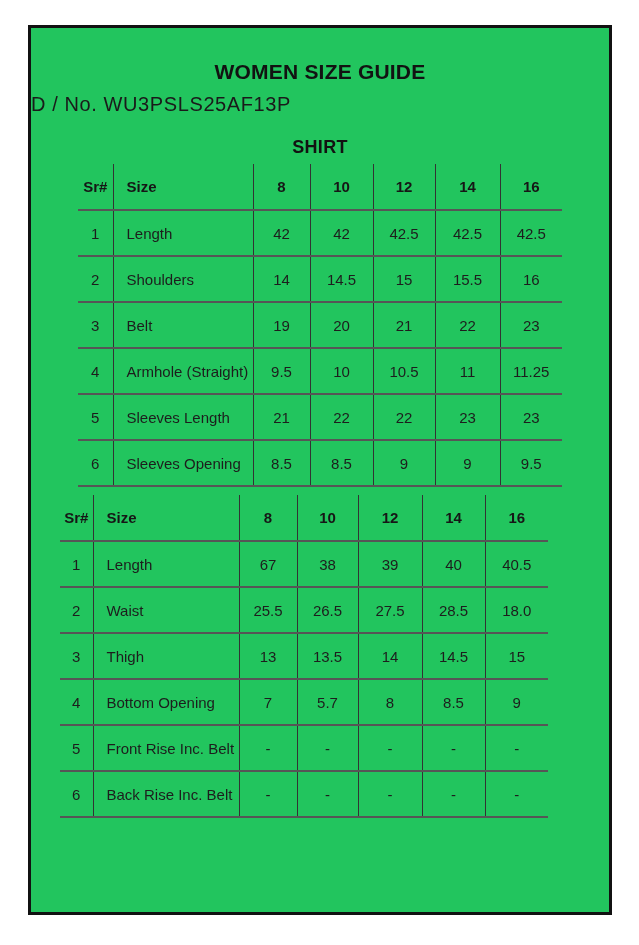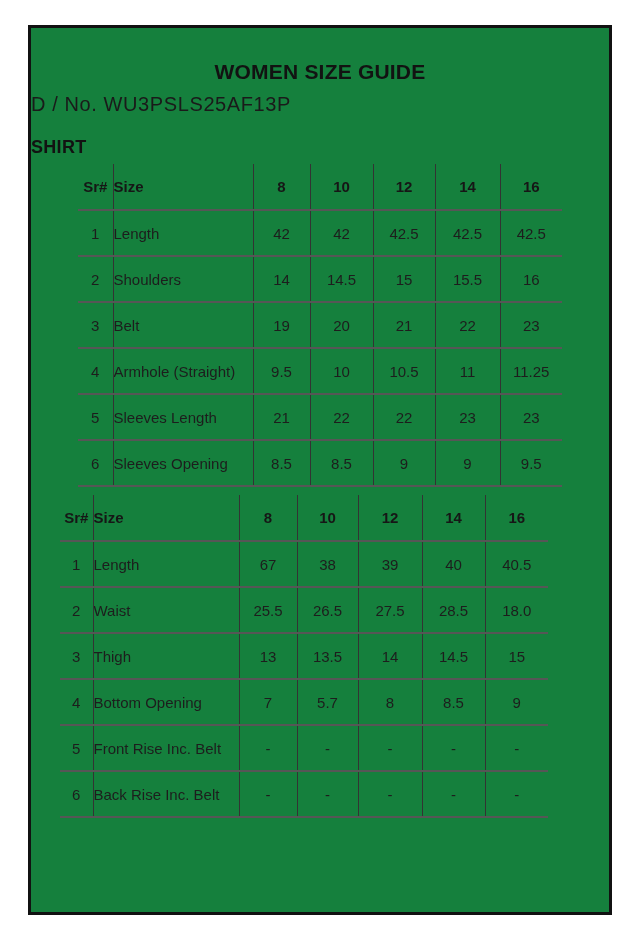--- a/index.html
+++ b/index.html
@@ -11,21 +11,21 @@
     font-family: "Liberation Sans", sans-serif;
     color: #1d1d1d;
   }
   .frame {
     position: absolute;
     left: 28px;
     top: 25px;
     width: 584px;
     height: 890px;
     border: 3px solid #111111;
-    background: #15803d;
+    background: #22c55e;
     overflow: hidden;
   }
   .doc-title {
     margin-top: 32px;
     text-align: center;
     font-size: 21px;
     font-weight: 700;
     letter-spacing: 0.2px;
     color: #121212;
     line-height: 24px;
@@ -34,21 +34,21 @@
     margin-top: 8px;
     text-align: left;
     font-size: 20px;
     font-weight: 400;
     letter-spacing: 0.6px;
     color: #1a1a1a;
     line-height: 24px;
   }
   .table-title {
     margin-top: 20px;
-    text-align: left;
+    text-align: center;
     font-size: 18px;
     font-weight: 700;
     letter-spacing: 0.3px;
     color: #121212;
     line-height: 22px;
   }
   .pant-block .table-title {
     margin-top: 42px;
     font-size: 19px;
   }
@@ -67,21 +67,21 @@
     vertical-align: middle;
     border-bottom: 2px solid #565656;
     color: #1d1d1d;
     font-weight: 400;
     overflow: hidden;
     white-space: nowrap;
   }
   .size-table th { font-weight: 700; color: #161616; }
   .size-table th:not(:last-child),
   .size-table td:not(:last-child) { border-right: 1.6px solid #333333; }
-  .size-table .label { text-align: left; }
+  .size-table .label { text-align: left; padding-left: 13px; }
   
   .shirt-table col.c0 { width: 35px; }
   .shirt-table col.c1 { width: 140px; }
   .shirt-table col.c2 { width: 57px; }
   .shirt-table col.c3 { width: 63px; }
   .shirt-table col.c4 { width: 62px; }
   .shirt-table col.c5 { width: 65px; }
   .shirt-table col.c6 { width: 62px; }
   
   .pant-table col.c0 { width: 33px; }

